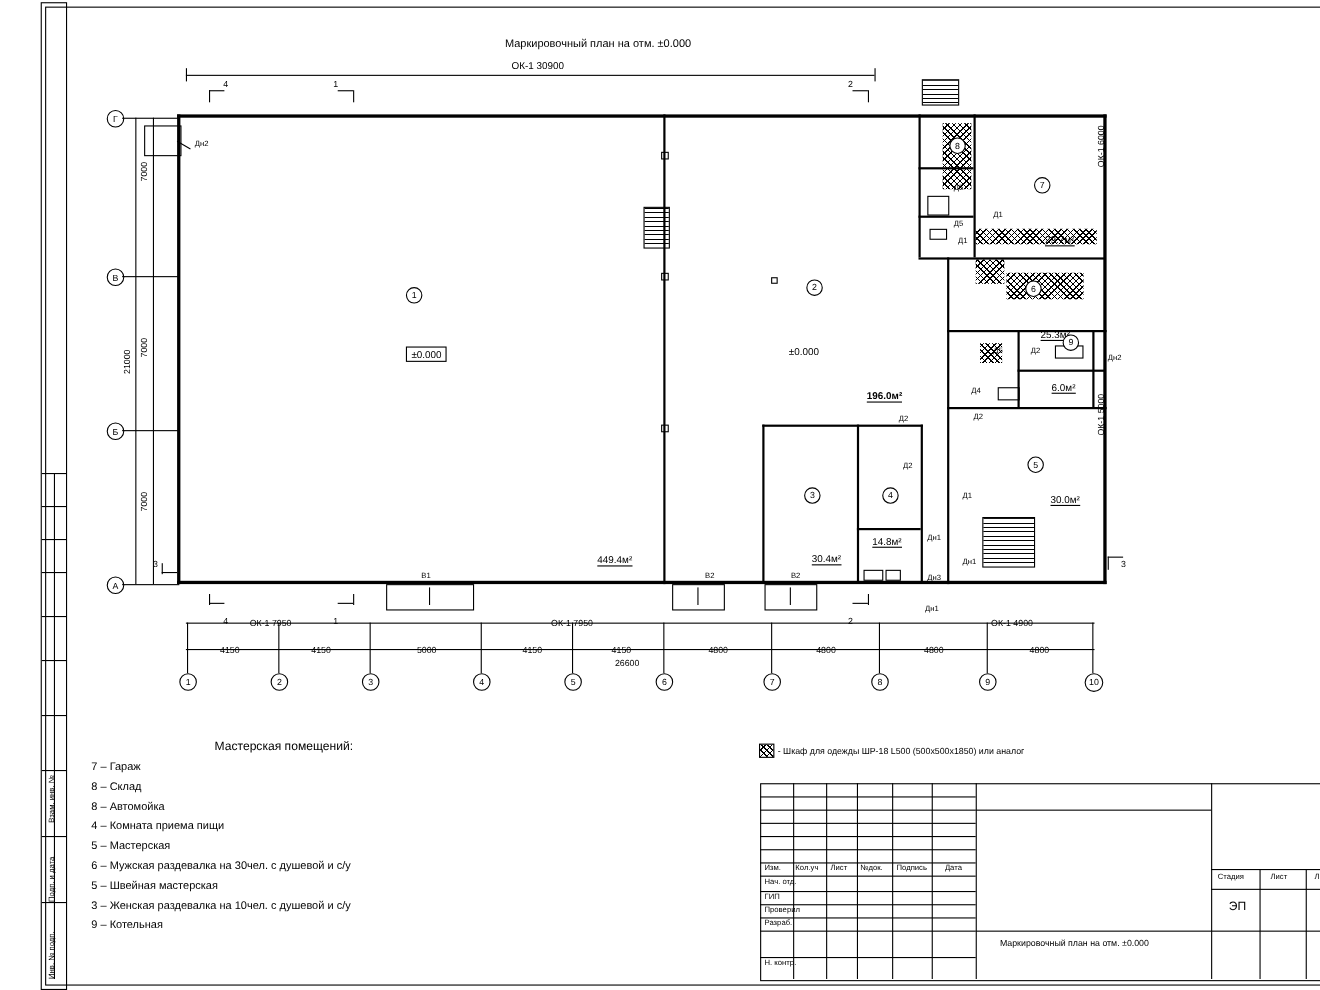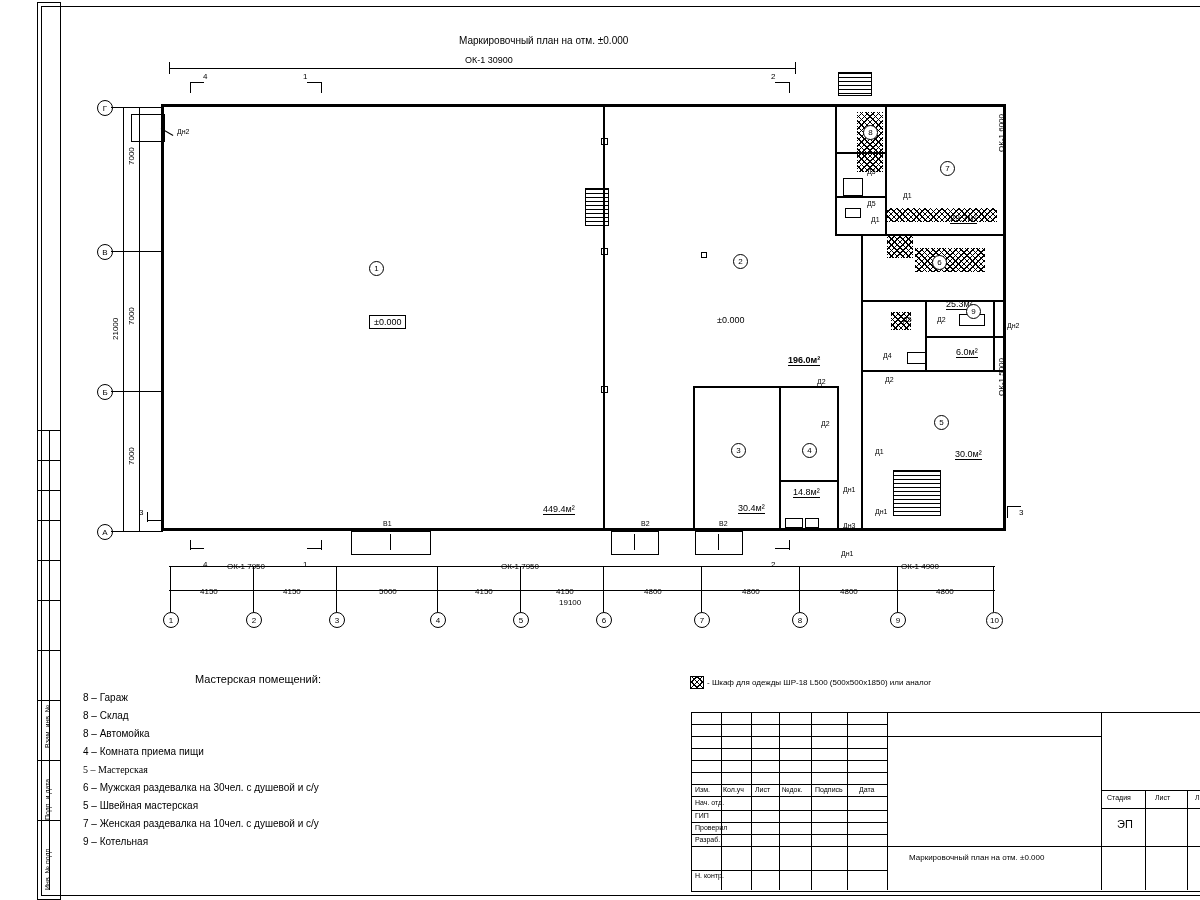--- a/index.html
+++ b/index.html
@@ -190,21 +190,21 @@
 
   <div class="txt small" style="left:165px;top:587px;">4150</div>
   <div class="txt small" style="left:248px;top:587px;">4150</div>
   <div class="txt small" style="left:344px;top:587px;">5000</div>
   <div class="txt small" style="left:440px;top:587px;">4150</div>
   <div class="txt small" style="left:521px;top:587px;">4150</div>
   <div class="txt small" style="left:609px;top:587px;">4800</div>
   <div class="txt small" style="left:707px;top:587px;">4800</div>
   <div class="txt small" style="left:805px;top:587px;">4800</div>
   <div class="txt small" style="left:901px;top:587px;">4800</div>
-  <div class="txt small" style="left:524px;top:598px;">19100</div>
+  <div class="txt small" style="left:524px;top:598px;">26600</div>
 
   <div class="circ" style="left:128px;top:612px;width:14px;height:14px;">1</div>
   <div class="circ" style="left:211px;top:612px;width:14px;height:14px;">2</div>
   <div class="circ" style="left:294px;top:612px;width:14px;height:14px;">3</div>
   <div class="circ" style="left:395px;top:612px;width:14px;height:14px;">4</div>
   <div class="circ" style="left:478px;top:612px;width:14px;height:14px;">5</div>
   <div class="circ" style="left:561px;top:612px;width:14px;height:14px;">6</div>
   <div class="circ" style="left:659px;top:612px;width:14px;height:14px;">7</div>
   <div class="circ" style="left:757px;top:612px;width:14px;height:14px;">8</div>
   <div class="circ" style="left:855px;top:612px;width:14px;height:14px;">9</div>
@@ -238,28 +238,28 @@
   <div class="ln h" style="left:972px;top:506px;width:14px;"></div>
   <div class="ln v" style="left:972px;top:506px;height:12px;"></div>
 
   <div class="txt small" style="left:192px;top:562px;">ОК-1 7950</div>
   <div class="txt small" style="left:466px;top:562px;">ОК-1 7950</div>
   <div class="txt small" style="left:866px;top:562px;">ОК-1 4900</div>
   <div class="txt small" style="left:962px;top:152px;transform:rotate(-90deg);transform-origin:left top;">ОК-1 6000</div>
   <div class="txt small" style="left:962px;top:396px;transform:rotate(-90deg);transform-origin:left top;">ОК-1 5000</div>
 
   <div class="expl" style="left:160px;top:673px;font-size:11px;">Мастерская помещений:</div>
-  <div class="expl" style="left:48px;top:692px;">8 – Гараж</div>
+  <div class="expl" style="left:48px;top:692px;">7 – Гараж</div>
   <div class="expl" style="left:48px;top:710px;">8 – Склад</div>
   <div class="expl" style="left:48px;top:728px;">8 – Автомойка</div>
   <div class="expl" style="left:48px;top:746px;">4 – Комната приема пищи</div>
-  <div class="expl" style="left:48px;top:764px;font-family:Liberation Serif, serif;">5 – Мастерская</div>
+  <div class="expl" style="left:48px;top:764px;">5 – Мастерская</div>
   <div class="expl" style="left:48px;top:782px;">6 – Мужская раздевалка на 30чел. с душевой и с/у</div>
   <div class="expl" style="left:48px;top:800px;">5 – Швейная мастерская</div>
-  <div class="expl" style="left:48px;top:818px;">7 – Женская раздевалка на 10чел. с душевой и с/у</div>
+  <div class="expl" style="left:48px;top:818px;">3 – Женская раздевалка на 10чел. с душевой и с/у</div>
   <div class="expl" style="left:48px;top:836px;">9 – Котельная</div>
 
   <div class="hatch" style="left:655px;top:676px;width:12px;height:11px;border:1px solid #000;"></div>
   <div class="txt small" style="left:672px;top:678px;">- Шкаф для одежды ШР-18 L500 (500x500x1850) или аналог</div>
 
   <div class="frame" style="left:656px;top:712px;width:538px;height:178px;"></div>
 
   <div class="ln v" style="left:686px;top:712px;height:178px;"></div>
   <div class="ln v" style="left:716px;top:712px;height:178px;"></div>
   <div class="ln v" style="left:744px;top:712px;height:178px;"></div>

